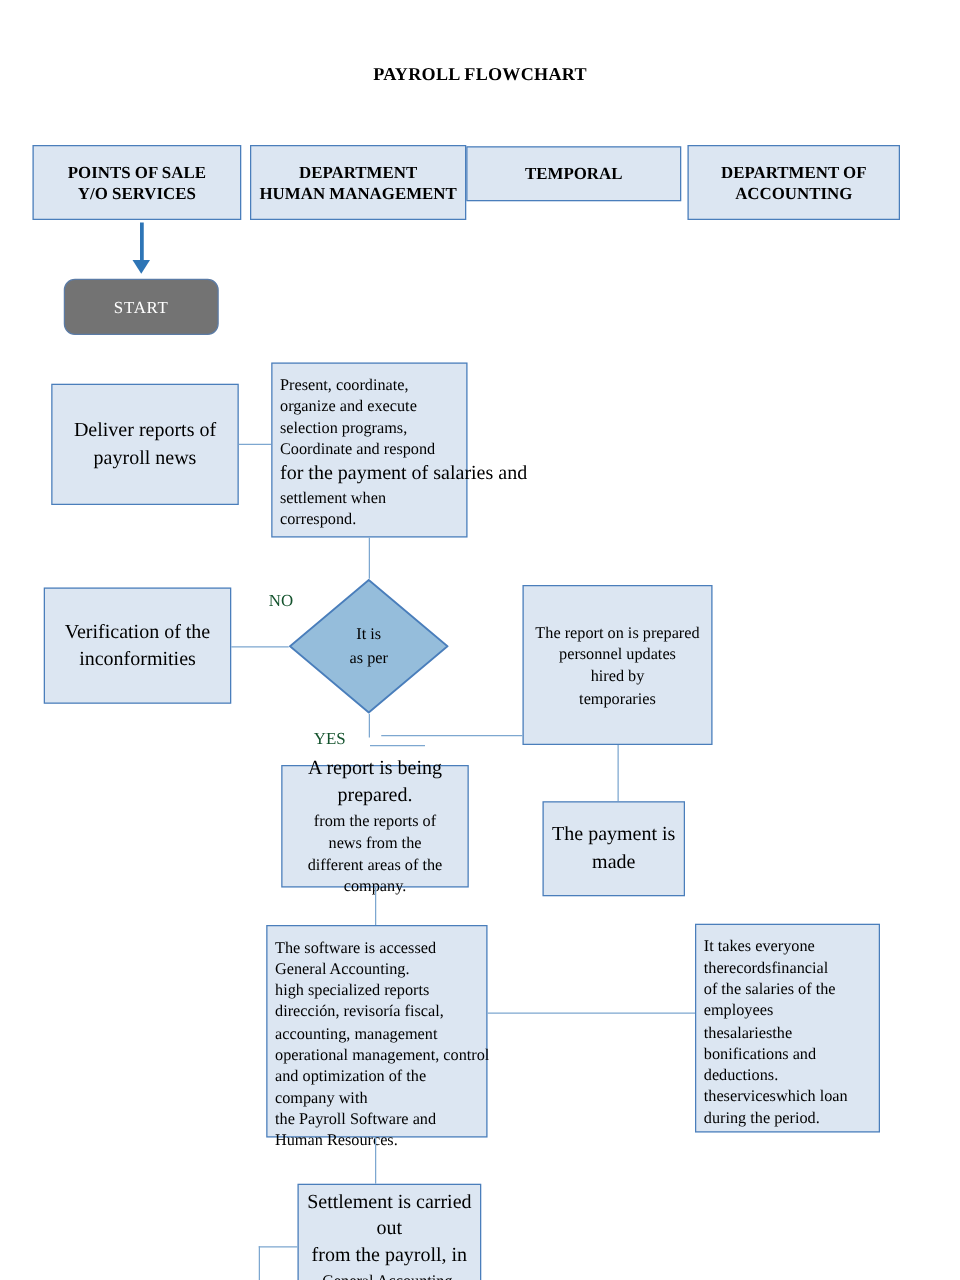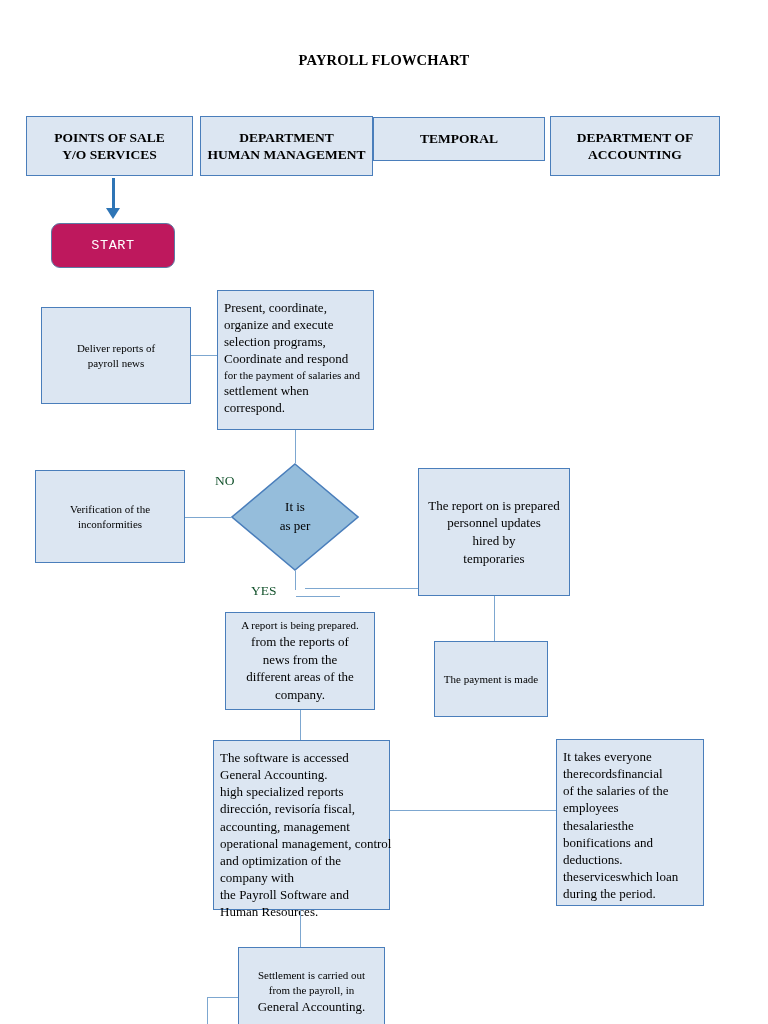--- a/index.html
+++ b/index.html
@@ -60,36 +60,35 @@
     overflow: visible;
   }
   .body-box .inner {
     white-space: nowrap;
   }
   .center-box {
     text-align: center;
     line-height: 1.35;
   }
   .small-line {
-    font-size: 11px;
+    font-size: 16px;
   }
   
   .start {
     position: absolute;
     box-sizing: border-box;
-    background: #be185d;
+    background: #737373;
     border: 1.5px solid #5b7ba5;
     border-radius: 9px;
     display: flex;
     align-items: center;
     justify-content: center;
     color: #ffffff;
     font-size: 13.5px;
     letter-spacing: 0.6px;
-    font-family: Liberation Mono, monospace;
   }
   
   .diamond-wrap {
     position: absolute;
   }
   .diamond-shape {
     position: absolute;
     inset: 0;
   }
   .diamond-label {

